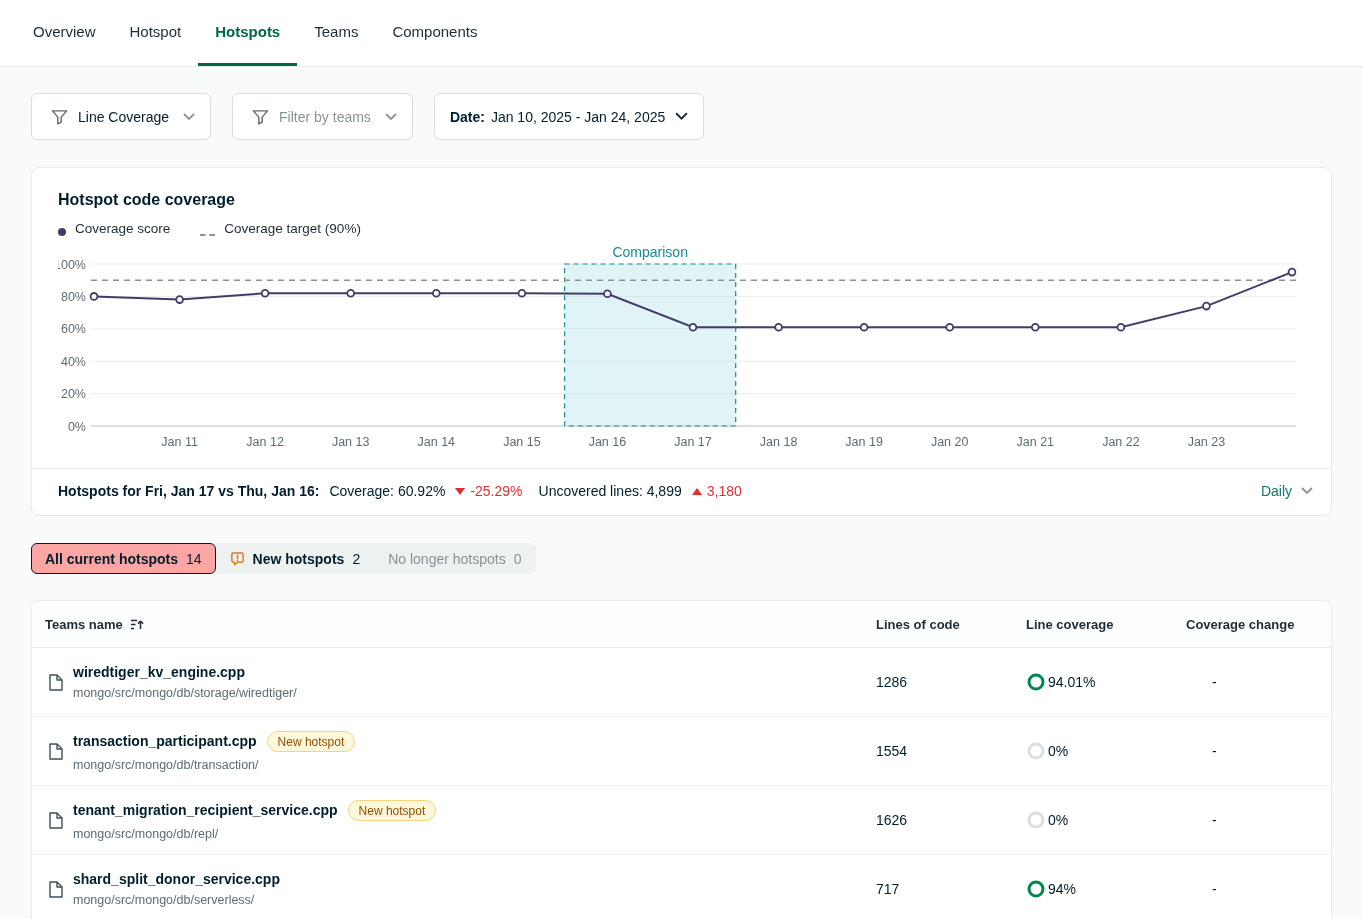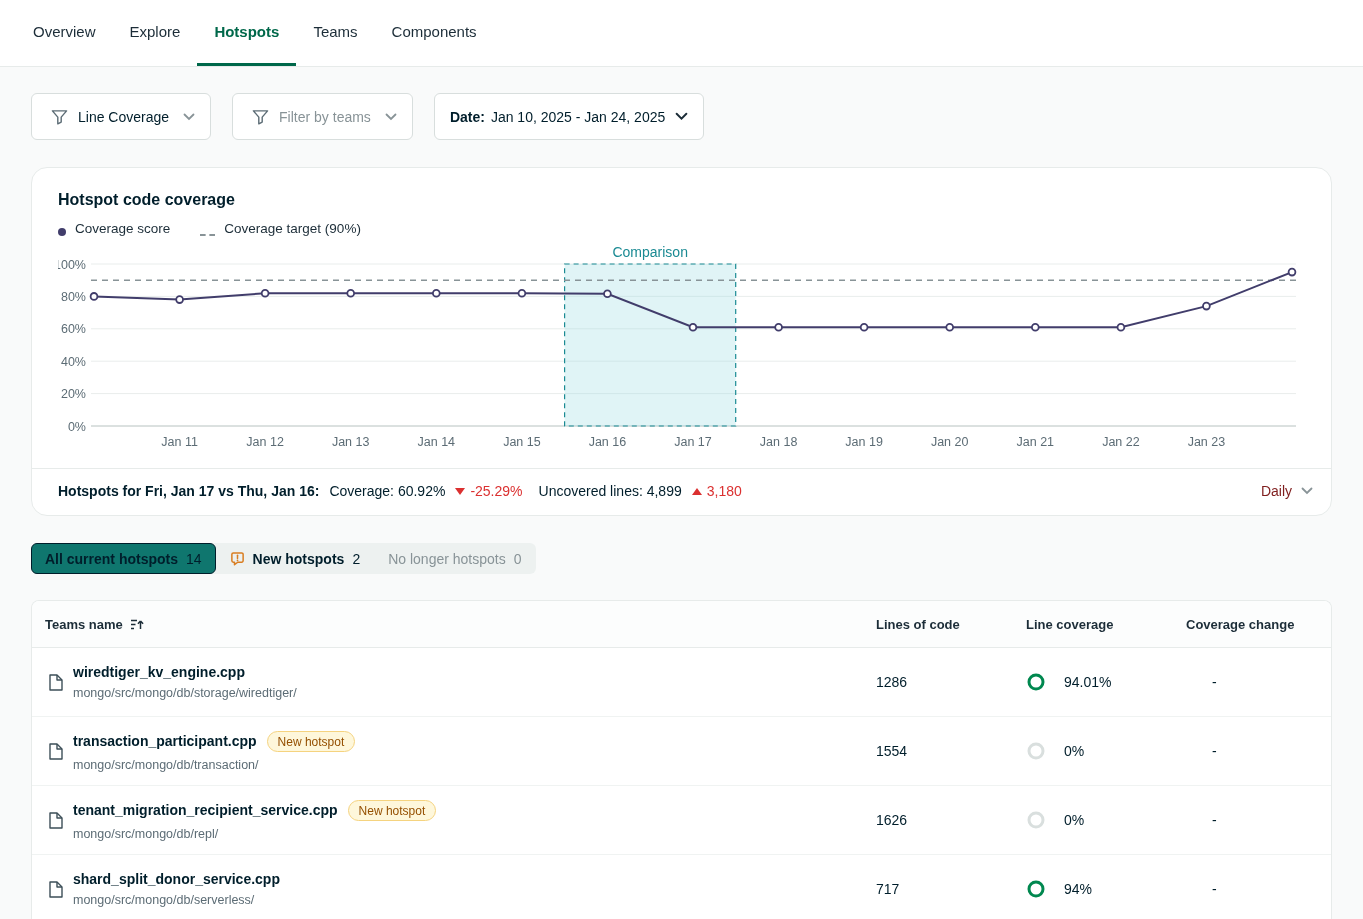--- a/index.html
+++ b/index.html
@@ -15,74 +15,74 @@
   main{padding:0 31px}
 
   
   .filter-row{display:flex;gap:21px;margin-top:26px}
   .filter{display:inline-flex;align-items:center;gap:10px;height:47px;padding:0 15px;background:#fff;border:1px solid #d8dedd;border-radius:6px;font-size:14px;cursor:pointer;color:#001E2B}
   .filter .ph{color:#889397}
   .filter .chev{display:inline-flex;margin-left:4px}
   .filter.date-filter{gap:6px}
   .filter.date-filter .date-label{font-weight:700}
 
-  .card{background:#fff;border:1px solid #e7ebea;border-radius:16px}
+  .card{background:#fff;border:1px solid #e7ebea;border-radius:8px}
 
   
   .chart-card{margin-top:27px;padding-top:23px}
   .chart-title{font-size:16px;font-weight:700;padding-left:26px}
   .legend{display:flex;align-items:center;gap:30px;padding-left:26px;margin-top:12px;font-size:13.5px;color:#1c2d38}
   .legend-item{display:inline-flex;align-items:flex-end;gap:9px}
   .legend-dot{width:8px;height:8px;border-radius:50%;background:#413D6B}
   .legend-dash{width:15px;border-top:2px dashed #889397}
   #chart{margin:8px 0 12px 26px;line-height:0}
   .chart-footer{border-top:1px solid #e7ebea;display:flex;align-items:flex-end;justify-content:space-between;padding:14px 18px 16px 26px}
   .summary{display:flex;align-items:center;gap:10px;font-size:14px}
   .sum-title{font-weight:700}
   .red{color:#DB3030}
   .delta{display:inline-flex;align-items:center;gap:5px}
   .tri-down{display:inline-block;width:0;height:0;border-left:5px solid transparent;border-right:5px solid transparent;border-top:7px solid #DB3030}
   .tri-up{display:inline-block;width:0;height:0;border-left:5px solid transparent;border-right:5px solid transparent;border-bottom:7px solid #DB3030}
-  .granularity{display:inline-flex;align-items:center;gap:9px;background:none;border:none;font-size:14px;cursor:pointer;color:#7f1d1d}
+  .granularity{display:inline-flex;align-items:center;gap:9px;background:none;border:none;font-size:14px;cursor:pointer;color:#0f766e}
 
   
   .pill-tabs{display:inline-flex;margin-top:27px;background:#edf1f0;border-radius:6px}
   .pill{display:inline-flex;align-items:center;gap:8px;border:1px solid transparent;background:none;font-size:14px;padding:0 13px;height:31px;border-radius:6px;cursor:pointer;font-weight:700;color:#001E2B}
-  .pill.selected{background:#0f766e;border-color:#001E2B}
+  .pill.selected{background:#fca5a5;border-color:#001E2B}
   .pill .pill-count{font-weight:400}
   .pill-tabs .pill:nth-child(3){color:#889397;font-weight:400}
   .pill-tabs .pill:nth-child(3) .pill-count{color:#889397}
 
   
   .table-card{margin-top:26px;border-radius:8px 8px 0 0;border-bottom:none;overflow:hidden}
   .thead,.trow{display:grid;grid-template-columns:1fr 150px 160px 145px;align-items:center}
   .thead{height:47px;background:#fcfdfd;border-bottom:1px solid #e7ebea;font-size:13px;font-weight:700;color:#1c2d38}
   .thead .cell:first-child{padding-left:13px;display:flex;align-items:center;gap:7px;cursor:pointer}
   .trow{height:69px;border-bottom:1px solid #f0f3f2}
   .file-cell{display:flex;align-items:center;gap:10px;padding-left:17px}
   .file-icon{display:inline-flex;flex:none}
   .file-line{display:flex;align-items:center}
   .file-name{font-weight:700;font-size:14px;cursor:pointer}
   .file-path{font-size:12.5px;color:#5C6C75;margin-top:6px}
   .badge{margin-left:10px;font-size:12px;line-height:1;padding:4px 10px 3px;border-radius:11px;background:#FEF7DB;border:1px solid #F5D37F;color:#944F01;white-space:nowrap}
   .loc{font-size:14px}
-  .cov{display:flex;align-items:center;gap:18px}
+  .cov{display:flex;align-items:center;gap:2px}
   .cov-ring circle{fill:none;stroke-width:3}
   .cov-ring.high circle{stroke:#00884F}
   .cov-ring.none circle{stroke:#D9DFDE}
   .cov-pct{font-size:14px}
   .change{padding-left:26px;font-size:14px}
 </style>
 </head>
 <body>
 
 <header class="topnav">
   <nav id="nav-tabs" style="display:flex">
       <button class="nav-tab">Overview</button>
-      <button class="nav-tab">Explore</button>
+      <button class="nav-tab">Hotspot</button>
       <button class="nav-tab active">Hotspots</button>
       <button class="nav-tab">Teams</button>
       <button class="nav-tab">Components</button>
     </nav>
 </header>
 
 <main>
 
   <div class="filter-row">
     <button class="filter">

